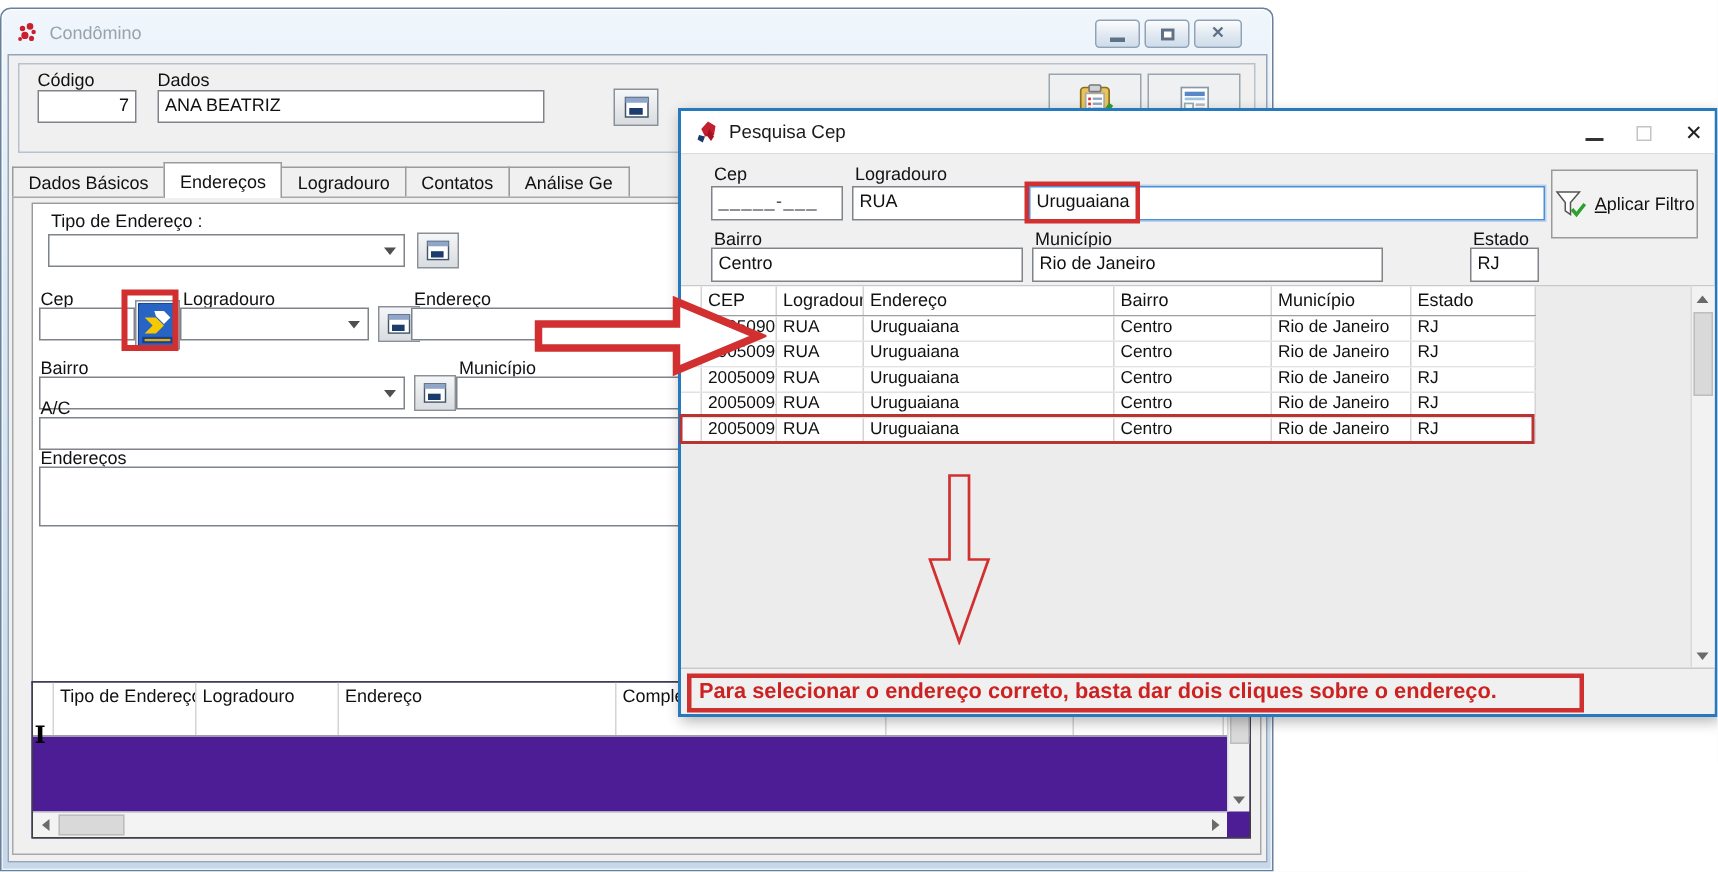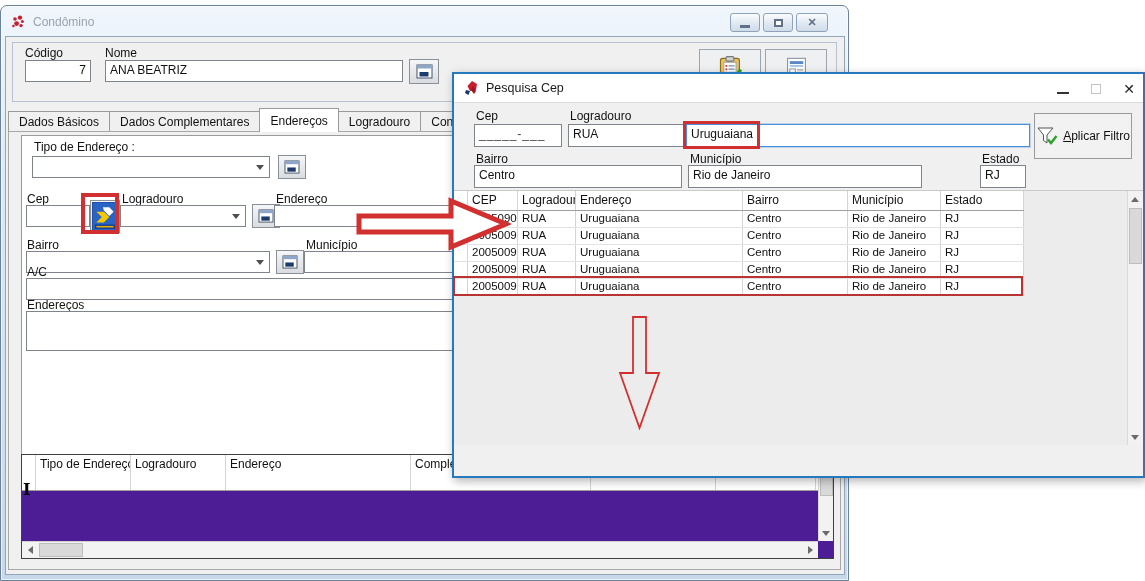--- a/index.html
+++ b/index.html
@@ -133,22 +133,22 @@
       <div class="aero-btn" style="width:32px;">
           <span class="glyph-close">✕</span>
         </div>
     </div>
 
     <div class="condo-content">
 
       <div class="head-panel">
         <span class="fld" style="left:12px; top:3px;">Código</span>
         <div class="tb right" style="left:12px; top:17px; width:66px; height:22px;">7</div>
-        <span class="fld" style="left:92px; top:3px;">Nome</span>
-        <div class="tb" style="left:92px; top:17px; width:298px; height:22px;">ANA BEATRIZ</div>
+        <span class="fld" style="left:92px; top:3px;">Dados</span>
+        <div class="tb" style="left:92px; top:17px; width:258px; height:22px;">ANA BEATRIZ</div>
         <div class="cardbtn" style="left:396px; top:16px; width:30px; height:25px;">
           <svg width="17" height="15" viewBox="0 0 17 15">
             <rect x="1" y="1" width="15" height="13" fill="#fff" stroke="#41536b"></rect>
             <rect x="1" y="1" width="15" height="3.5" fill="#8fa6c8"></rect>
             <rect x="3.5" y="8" width="9" height="4.5" fill="#1d3c6e"></rect>
           </svg>
         </div>
         <div class="toolbtn" style="left:686px; top:6px;">
           <svg width="27" height="29" viewBox="0 0 24 26">
             <rect x="3" y="3" width="17" height="21" rx="2" fill="#e8c35a" stroke="#8a6d1f"></rect>
@@ -171,21 +171,20 @@
             <rect x="6" y="12.5" width="5" height="5" fill="none" stroke="#9aa"></rect>
             <rect x="12.5" y="12.5" width="5.5" height="1.5" fill="#bbb"></rect>
             <rect x="12.5" y="15" width="5.5" height="1.5" fill="#bbb"></rect>
             <path d="M20 23 h-6 l6 -6 z" fill="#e8e8e8" stroke="#8b97a3"></path>
           </svg>
         </div>
       </div>
 
       <div class="tabstrip">
           <div class="tab">Dados Básicos</div>
-          <div class="tab">Dados Complementares</div>
           <div class="tab active">Endereços</div>
           <div class="tab">Logradouro</div>
           <div class="tab">Contatos</div>
           <div class="tab">Análise Ge</div>
         </div>
 
       <div class="tabpage">
         <div class="groupbox">
           <span class="fld" style="left:12px; top:4px;">Tipo de Endereço :</span>
           <div class="combo" style="left:10px; top:20px; width:238px; height:22px;">
@@ -387,20 +386,23 @@
         <div class="sb-arrow" style="top:0; right:0;">
             <div class="tri-u"></div>
           </div>
         <div class="sb-thumb" style="left:1px; top:17px; width:13px; height:56px;"></div>
         <div class="sb-arrow" style="bottom:0; right:0;">
             <div class="tri-d"></div>
           </div>
       </div>
     </div>
 
+    <div class="status">
+      <div class="banner">Para selecionar o endereço correto, basta dar dois cliques sobre o endereço.</div>
+    </div>
   </div>
 
   <div class="ann" style="left:81px; top:193px; width:38px; height:41px; border-width:4px;"></div>
 
   <svg class="ann" style="left:356px; top:196px;" width="155" height="56" viewBox="0 0 155 56">
     <polygon points="3,20 95,20 95,5 150,28 95,51 95,36 3,36" fill="#ffffff" stroke="#d23030" stroke-width="5"></polygon>
   </svg>
 
   <div class="ann" style="left:683px; top:121px; width:77px; height:28px; border-width:3px;"></div>
 

